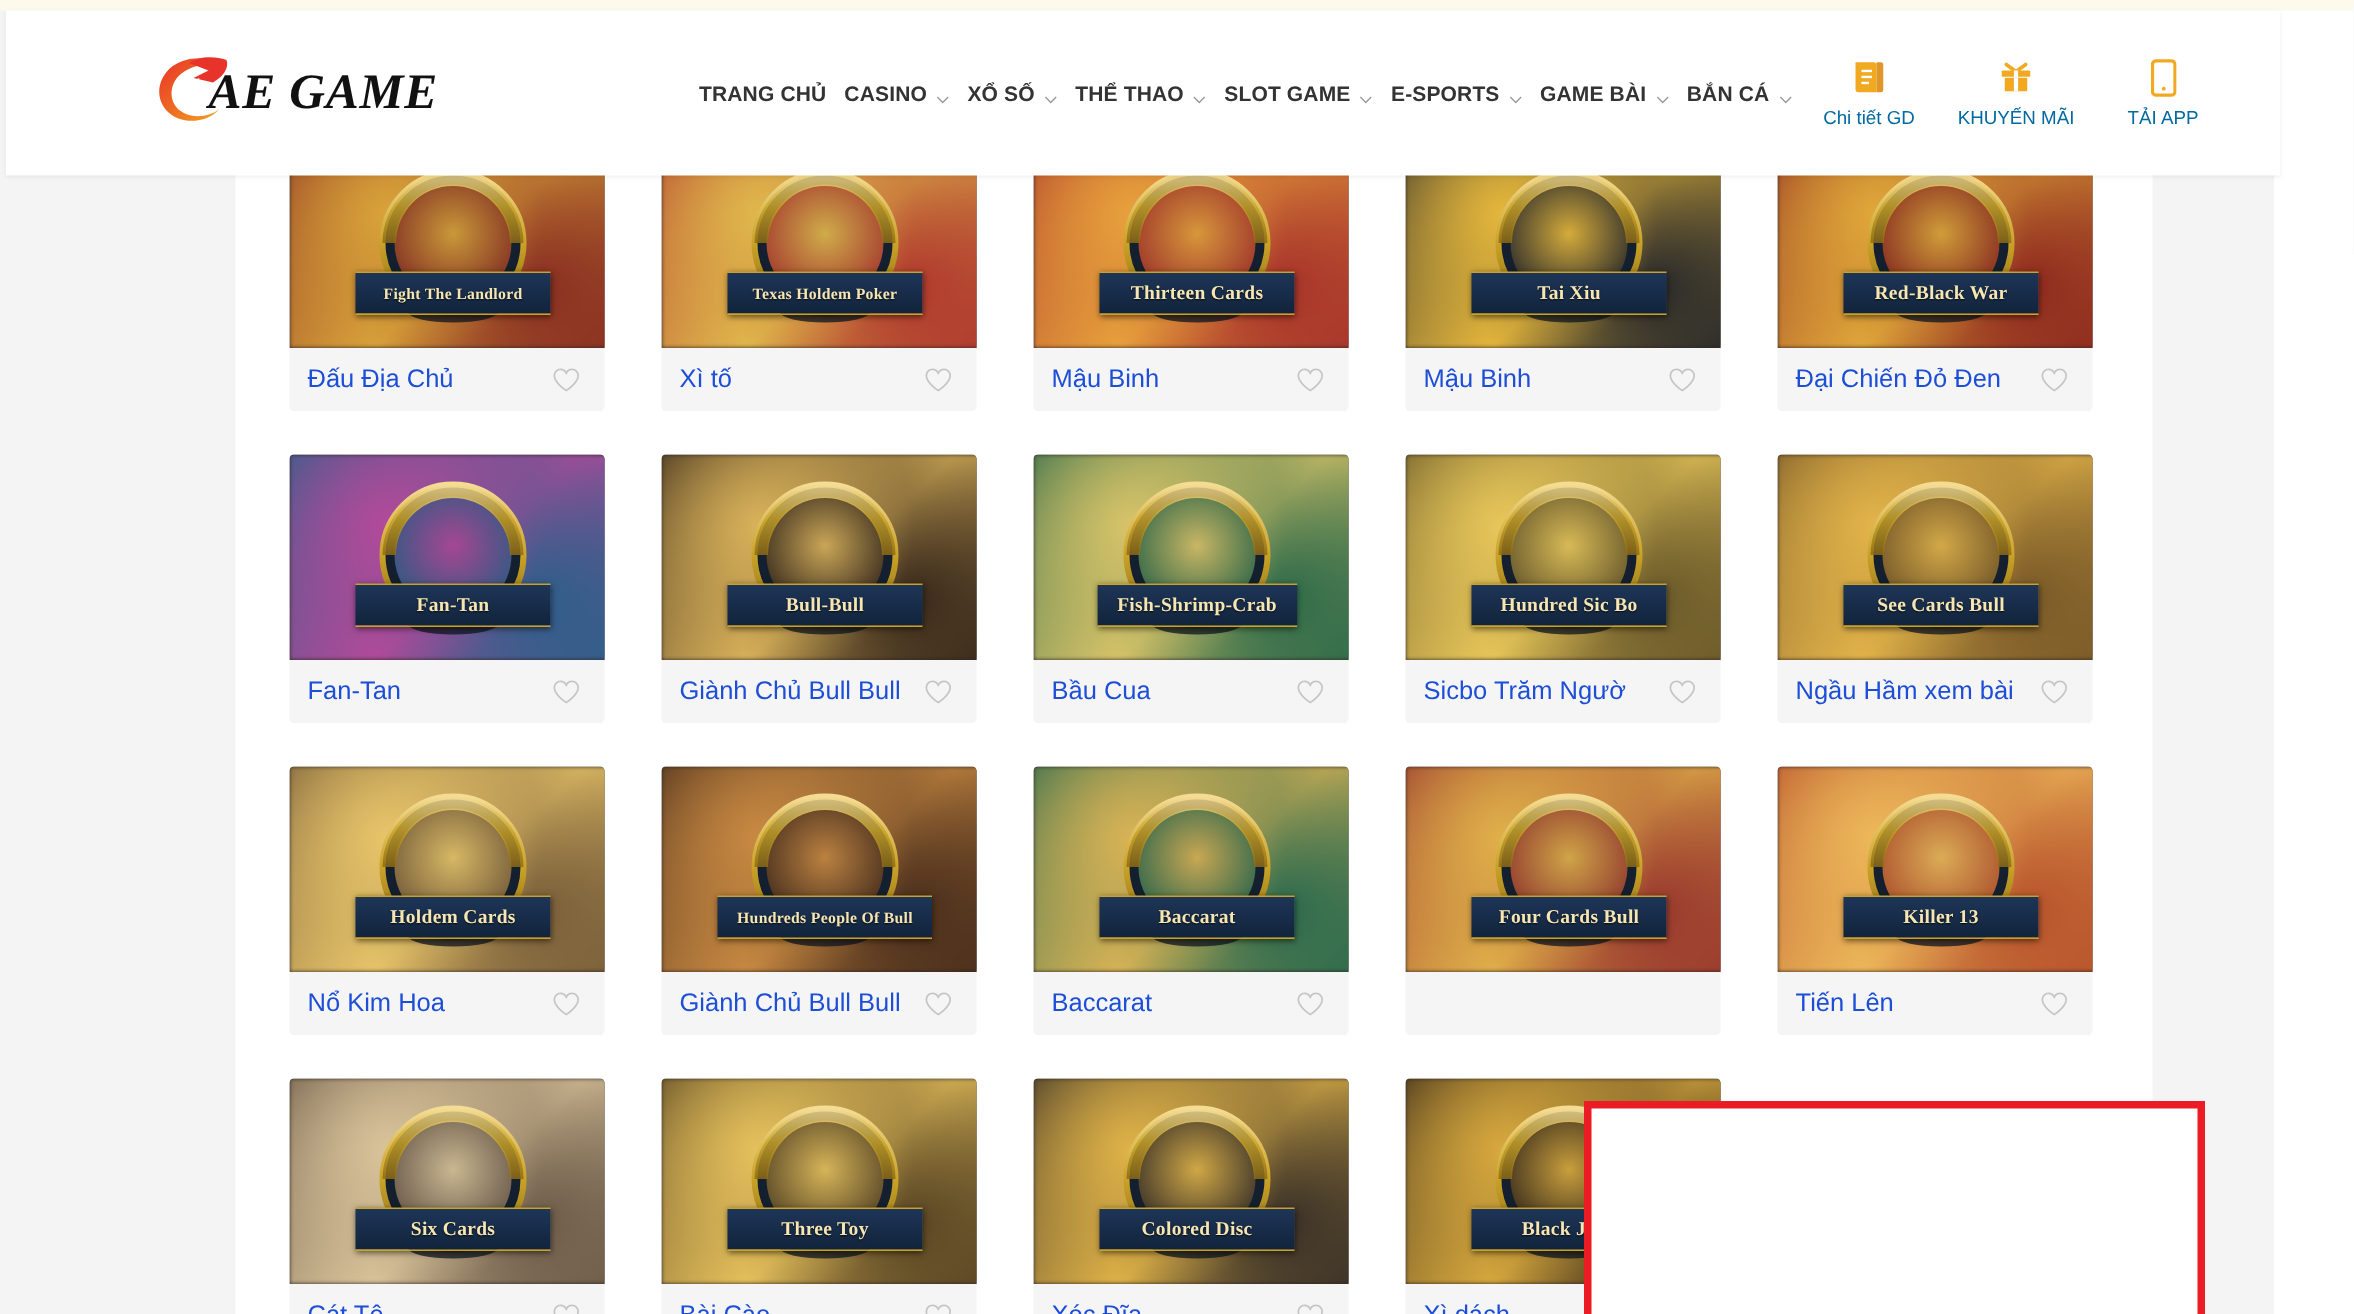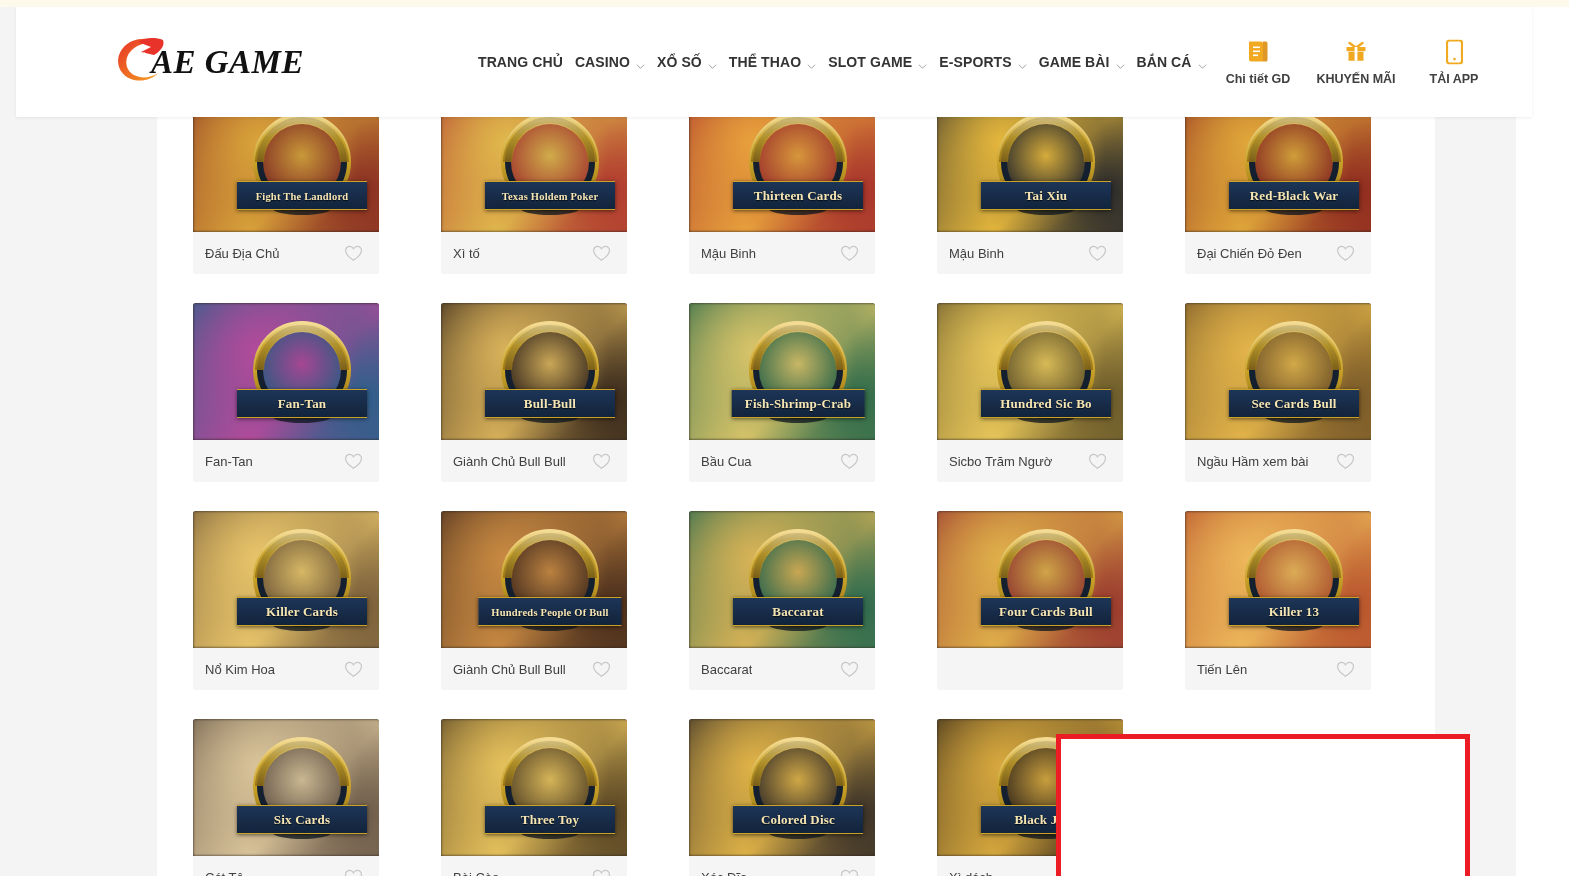--- a/index.html
+++ b/index.html
@@ -20,21 +20,21 @@
   .top-strip {
     position: absolute;
     top: 0; left: 0;
     width: 1569px; height: 7px;
     background: #fdfaec;
   }
 
   
   .site-header {
     position: absolute;
-    top: 7px; left: 16px;
+    top: 7px; left: 4px;
     width: 1516px;
     height: 110px;
     background: #ffffff;
     display: flex;
     align-items: center;
     z-index: 30;
     box-shadow: 0 1px 3px rgba(0,0,0,0.07);
   }
 
   .logo-wrap {
@@ -105,23 +105,22 @@
   }
   .action-icon {
     height: 26px;
     display: flex;
     align-items: center;
     justify-content: center;
     margin-bottom: 7px;
   }
   .action-label {
     font-size: 12.5px;
-    color: #404040;
+    color: #0369a1;
     white-space: nowrap;
-    font-weight: bold;
   }
 
   
   .content-shell {
     position: absolute;
     top: 95px; left: 157px;
     width: 1278px;
     min-height: 781px;
     background: #ffffff;
   }
@@ -131,21 +130,21 @@
     position: absolute;
     top: 0; left: 36px;
     width: 1212px;
     display: grid;
     grid-template-columns: repeat(5, 218px);
     column-gap: 30px;
     row-gap: 29px;
   }
 
   .game-card {
-    width: 186px;
+    width: 210px;
     background: #f5f5f5;
     border-radius: 3px;
     overflow: hidden;
     cursor: pointer;
   }
   .card-thumb {
     width: 218px;
     height: 137px;
     position: relative;
     overflow: hidden;
@@ -188,22 +187,22 @@
 
   .card-caption {
     height: 42px;
     display: flex;
     align-items: center;
     justify-content: space-between;
     padding: 0 16px 0 12px;
     background: #f5f5f5;
   }
   .caption-name {
-    font-size: 13px;
-    color: #404040;
+    font-size: 17px;
+    color: #1d4ed8;
     white-space: nowrap;
     overflow: hidden;
     text-overflow: ellipsis;
   }
   .heart-btn {
     flex: 0 0 auto;
     width: 20px; height: 20px;
     display: flex;
     align-items: center;
     justify-content: center;
@@ -775,21 +774,21 @@
         <stop offset="100%" stop-color="#8d6a14"></stop>
       </linearGradient>
     </defs>
     <circle cx="60" cy="58" r="47" fill="#14202f" stroke="url(#r_aces-rose10)" stroke-width="4"></circle>
     <circle cx="60" cy="58" r="39" fill="url(#g_aces-rose10)" opacity="0.92"></circle>
     <path d="M13 58 A47 47 0 0 1 60 11 L60 20 A38 38 0 0 0 22 58 Z" fill="url(#r_aces-rose10)" opacity="0.85"></path>
     <path d="M107 58 A47 47 0 0 0 60 11 L60 20 A38 38 0 0 1 98 58 Z" fill="url(#r_aces-rose10)" opacity="0.85"></path>
     <ellipse cx="60" cy="104" rx="30" ry="7" fill="#0d1722" opacity="0.75"></ellipse>
   </svg>
       <div class="banner">
-        <span class="banner-text">Killer Cards</span>
+        <span class="banner-text">Holdem Cards</span>
       </div>
     </div>
     <div class="card-caption">
       <span class="caption-name">Nổ Kim Hoa</span>
       <span class="heart-btn">
         <svg width="19" height="17" viewBox="0 0 20 18">
           <path d="M10 16.2 C10 16.2 1.6 10.9 1.6 5.9 C1.6 3.2 3.6 1.4 5.9 1.4 C7.6 1.4 9.2 2.4 10 3.9 C10.8 2.4 12.4 1.4 14.1 1.4 C16.4 1.4 18.4 3.2 18.4 5.9 C18.4 10.9 10 16.2 10 16.2 Z" fill="none" stroke="#c6c6c6" stroke-width="1.25"></path>
         </svg>
       </span>
     </div>

